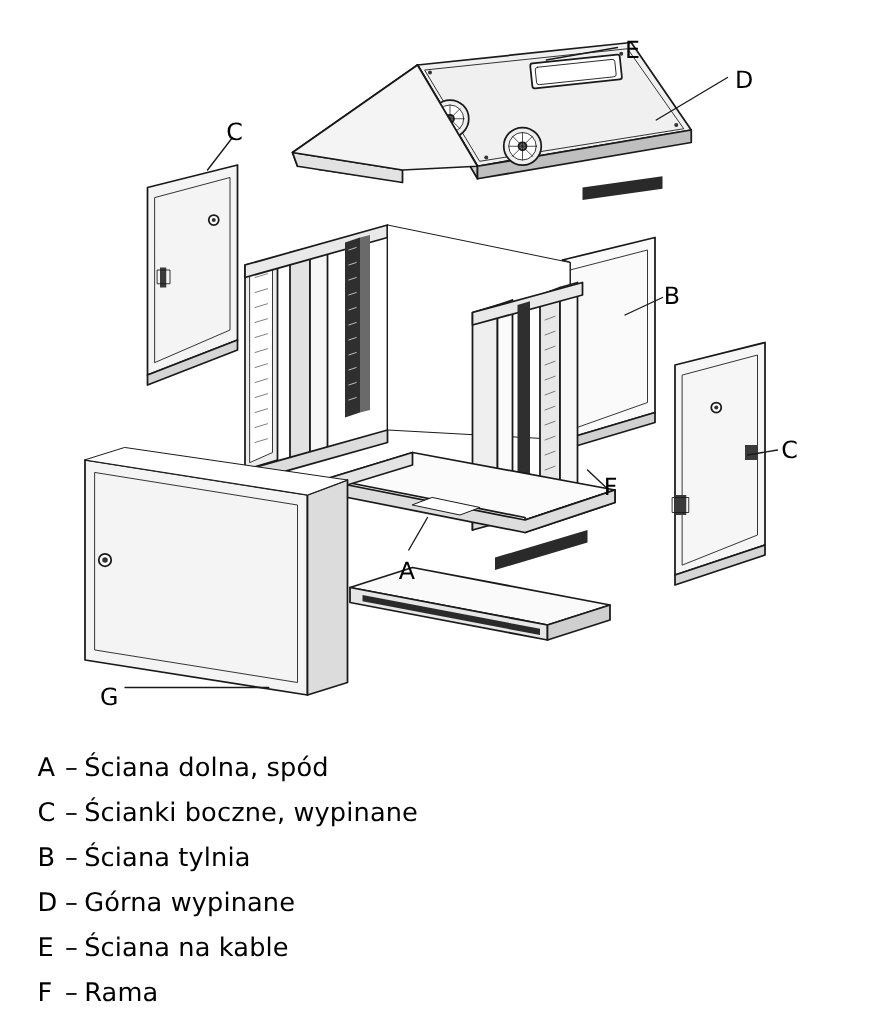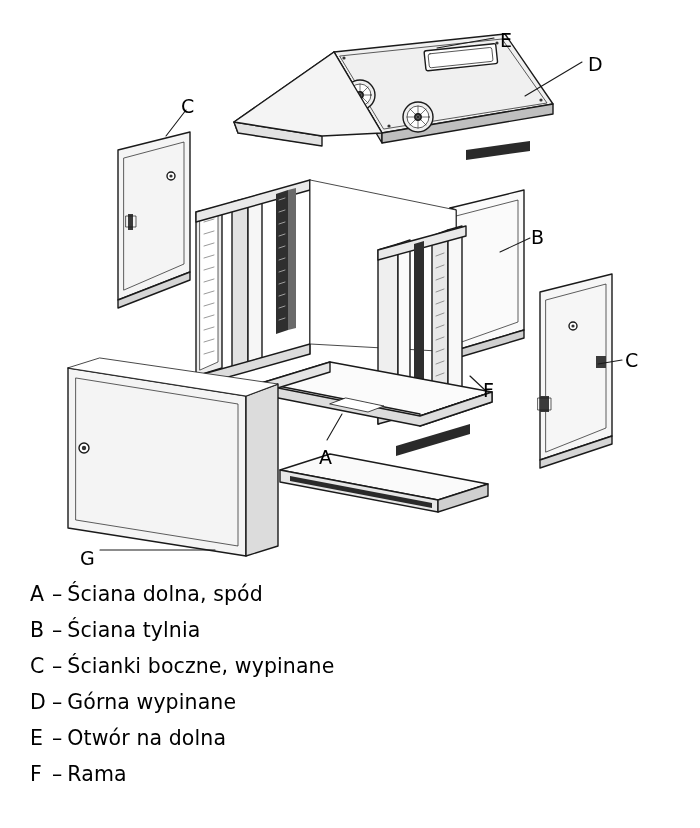--- a/index.html
+++ b/index.html
@@ -23,21 +23,21 @@
   #diagram {
     position: absolute;
     left: 0;
     top: 0;
     width: 700px;
     height: 600px;
   }
   #legend {
     position: absolute;
     left: 0;
-    top: 576px;
+    top: 596px;
     width: 700px;
   }
   .legend-row {
     font-size: 20.5px;
     line-height: 36px;
     padding-left: 30px;
     white-space: nowrap;
     letter-spacing: 0.1px;
   }
   .legend-letter {
@@ -252,29 +252,29 @@
     <div class="callout-label" style="left:483px; top:379px;">F</div>
     <div class="callout-label" style="left:319px; top:446px;">A</div>
     <div class="callout-label" style="left:80px; top:547px;">G</div>
   </div>
 
   <div id="legend">
     <div class="legend-row">
       <span class="legend-letter">A</span><span class="legend-dash">–</span><span>Ściana dolna, spód</span>
     </div>
     <div class="legend-row">
+      <span class="legend-letter">C</span><span class="legend-dash">–</span><span>Ścianki boczne, wypinane</span>
+    </div>
+    <div class="legend-row">
       <span class="legend-letter">B</span><span class="legend-dash">–</span><span>Ściana tylnia</span>
     </div>
     <div class="legend-row">
-      <span class="legend-letter">C</span><span class="legend-dash">–</span><span>Ścianki boczne, wypinane</span>
-    </div>
-    <div class="legend-row">
       <span class="legend-letter">D</span><span class="legend-dash">–</span><span>Górna wypinane</span>
     </div>
     <div class="legend-row">
-      <span class="legend-letter">E</span><span class="legend-dash">–</span><span>Otwór na dolna</span>
+      <span class="legend-letter">E</span><span class="legend-dash">–</span><span>Ściana na kable</span>
     </div>
     <div class="legend-row">
       <span class="legend-letter">F</span><span class="legend-dash">–</span><span>Rama</span>
     </div>
   </div>
 
 </div>
 
 </body></html>

